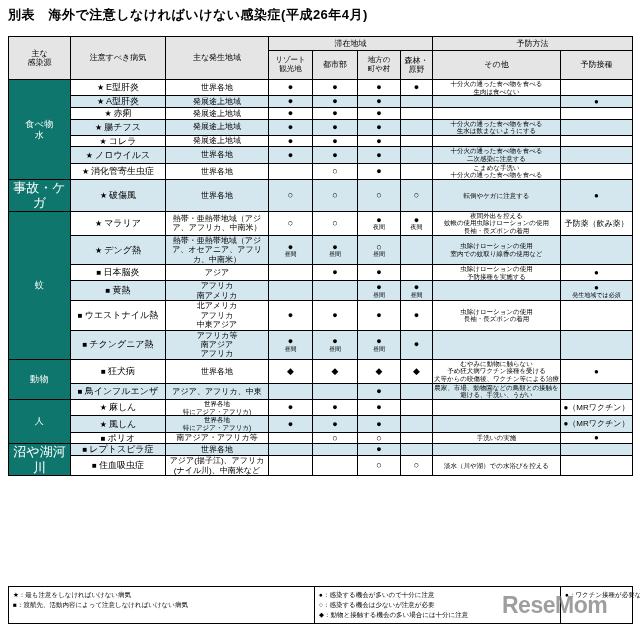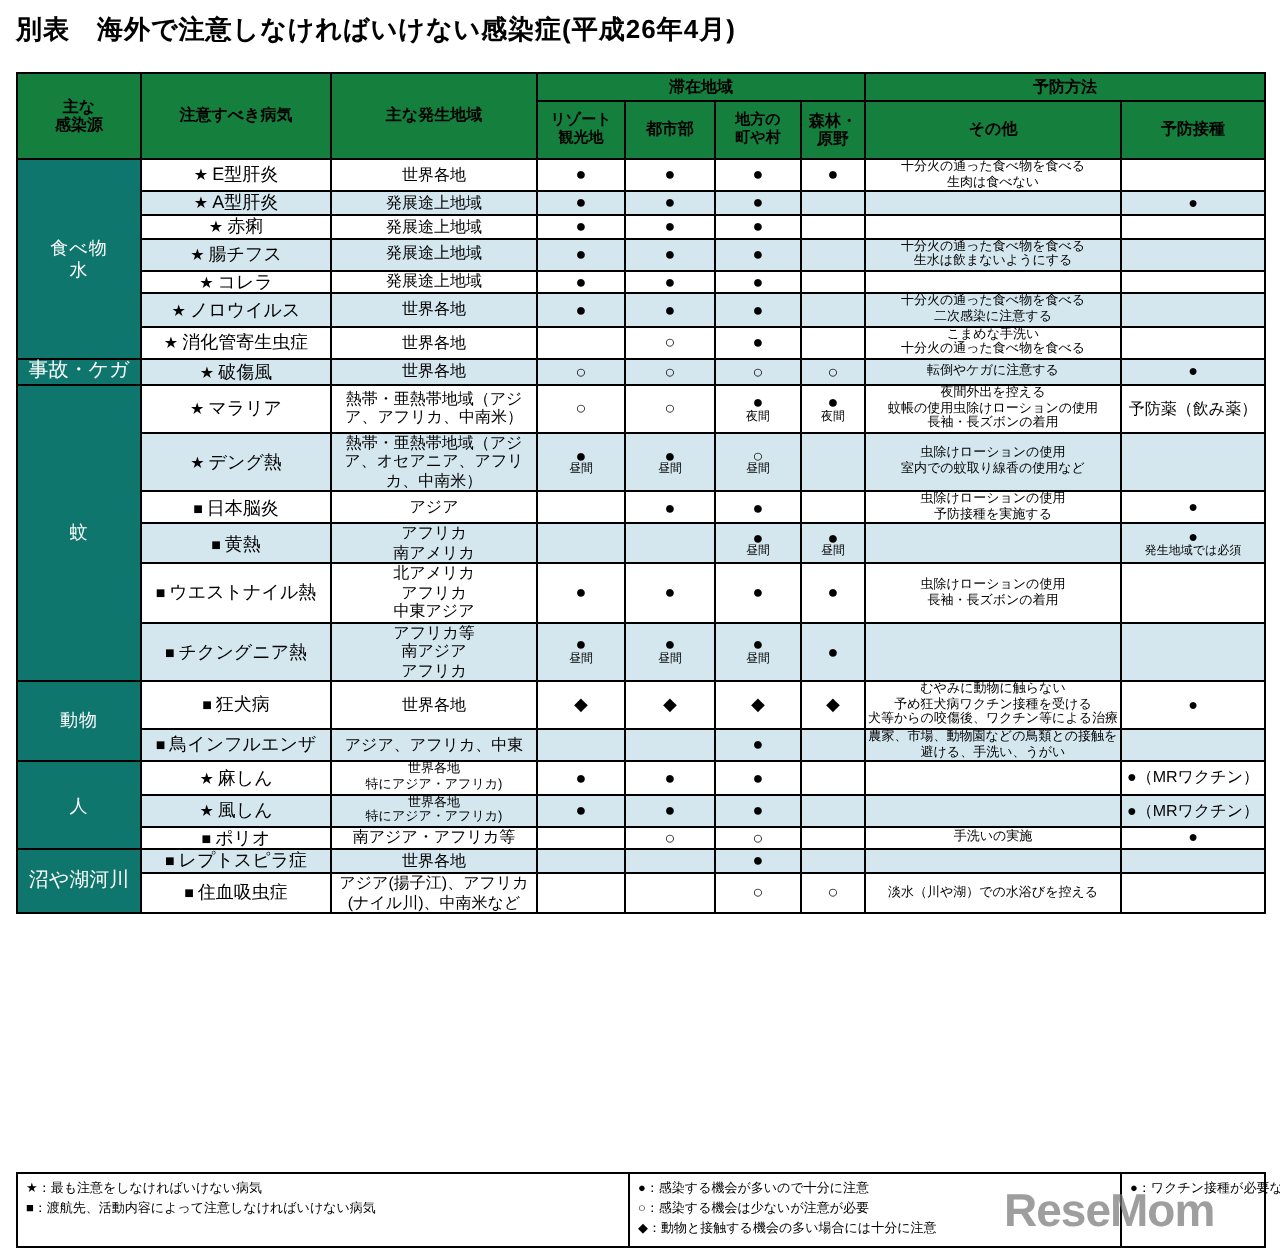--- a/index.html
+++ b/index.html
@@ -28,36 +28,36 @@
   table.maintable td,table.maintable th{
     border:1px solid #000;
     padding:0;
     vertical-align:middle;
     text-align:center;
     line-height:1.18;
   }
 
   
   th.hdr{
-    background:#15803d;
-    font-weight:bold;
+    background:#e5e5e5;
+    font-weight:normal;
     font-size:8px;
     height:13px;
   }
   th.hdr.tall{height:28px;}
   th.hdr .two{font-size:7.5px;}
 
   
   td.group{
     background:#0f766e;
     color:#ffffff;
     font-size:9px;
     letter-spacing:.5px;
   }
-  td.group.small{font-size:10px;letter-spacing:0;}
+  td.group.small{font-size:13px;letter-spacing:0;}
 
   
   tr.alt td.cell{background:#d4e7ee;}
   td.cell{background:#ffffff;}
 
   td.disease{
     text-align:left;
     padding-left:5px;
     font-size:9px;
     white-space:nowrap;

